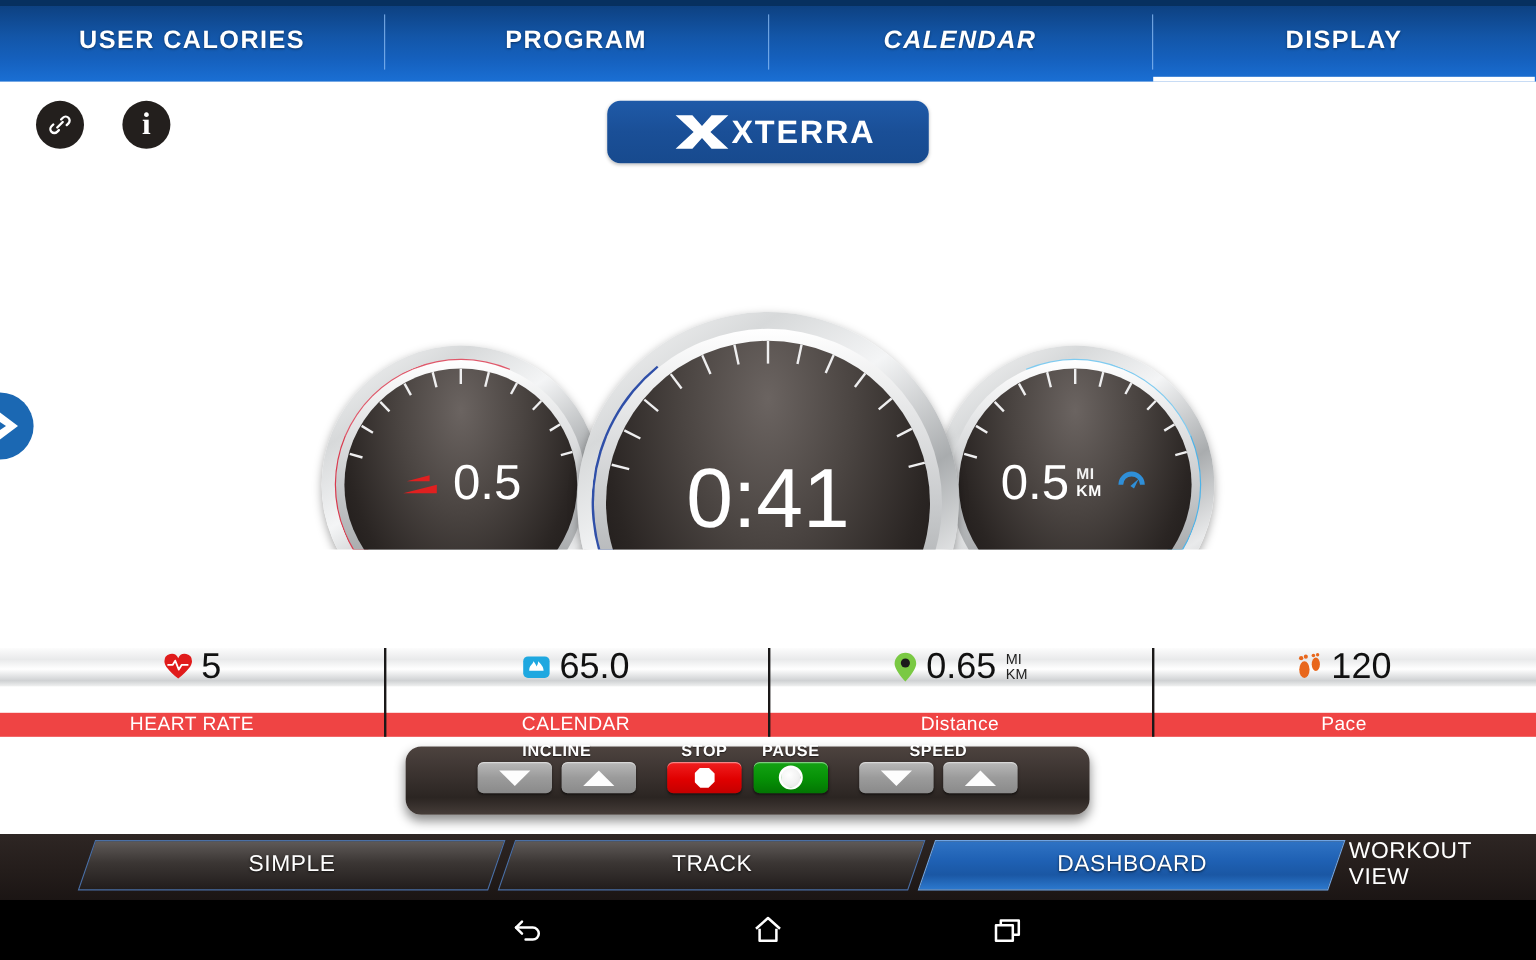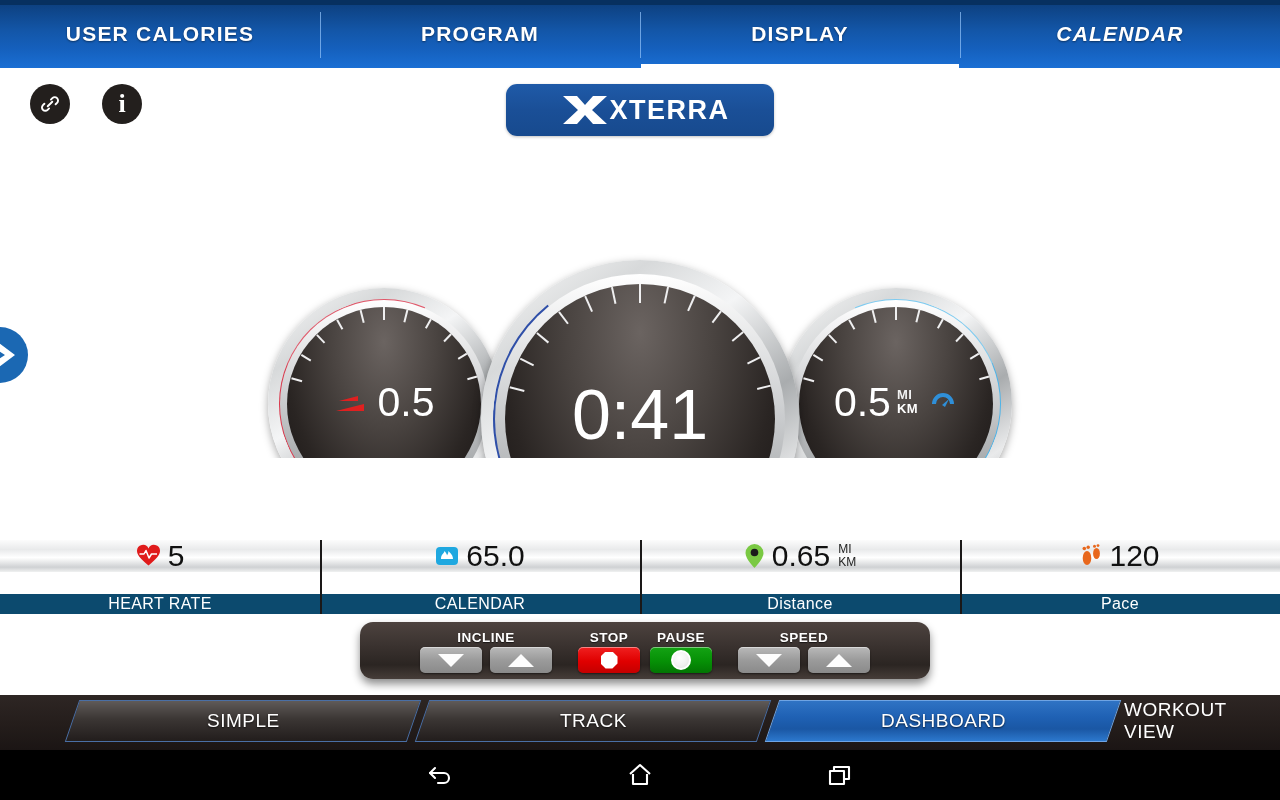--- a/index.html
+++ b/index.html
@@ -155,40 +155,40 @@
   }
   .metric .m-top {
     height: 45px;
     background: linear-gradient(180deg,#fcfcfc 0%,#e9eaeb 30%,#ffffff 55%,#cfd1d3 85%,#f0f1f1 100%);
     display: flex; align-items: center; justify-content: center;
     gap: 7px;
   }
   .metric .m-val { font-size: 30px; color: #111111; line-height: 1; }
   .metric .m-bot {
     height: 29px;
-    background: #0c4a6e;
+    background: #ef4444;
     display: flex; align-items: center; justify-content: center;
     color: #ffffff; font-size: 16px; letter-spacing: 0.4px; margin-top: 22px;
   }
   .metric + .metric::before {
     content: ""; position: absolute; left: 0; top: 0;
     width: 2px; height: 74px; background: #1a1818; z-index: 3;
   }
   .m-unit { display: inline-flex; flex-direction: column; line-height: 1.05; margin-left: 1px; }
   .m-unit span { font-size: 12px; color: #222; font-weight: normal; }
 
   
   .ctrl-panel {
-    position: absolute; left: 360px; top: 622px;
+    position: absolute; left: 338px; top: 622px;
     width: 570px; height: 57px;
     border-radius: 13px;
     background: linear-gradient(180deg,#4d433f 0%,#3b3330 40%,#2b2522 75%,#463d39 100%);
     box-shadow: 0 5px 9px rgba(0,0,0,0.45);
     display: flex; align-items: flex-end; justify-content: center;
-    padding: 0 14px 6px 14px;
+    padding: 0 14px 18px 14px;
   }
   .ctrl-group { display: flex; flex-direction: column; align-items: center; }
   .ctrl-group .cg-label {
     color: #ffffff; font-size: 13.5px; font-weight: bold;
     letter-spacing: 0.5px; margin-bottom: 2px;
     text-shadow: 0 1px 1px rgba(0,0,0,0.6);
   }
   .cg-buttons { display: flex; gap: 8px; }
   .ckey {
     width: 62px; height: 26px; border-radius: 5px;
@@ -258,25 +258,25 @@
 
 <div id="app">
 
   <div class="topbar">
     <div class="toptab">
       <span>USER CALORIES</span>
     </div>
     <div class="toptab">
       <span>PROGRAM</span>
     </div>
+    <div class="toptab italic">
+      <span>CALENDAR</span>
+    </div>
     <div class="toptab active">
       <span>DISPLAY</span>
-    </div>
-    <div class="toptab italic">
-      <span>CALENDAR</span>
     </div>
   </div>
 
   <div class="hdr-icons">
     <div class="circ-btn">
       <svg width="22" height="22" viewBox="0 0 24 24" fill="none" stroke="#ffffff" stroke-width="2.1" stroke-linecap="round">
         <path d="M9.5 14.5 L14.5 9.5"></path>
         <path d="M13 7.2 l1.6 -1.6 a3.6 3.6 0 0 1 5.1 5.1 l-1.6 1.6"></path>
         <path d="M11 16.8 l-1.6 1.6 a3.6 3.6 0 0 1 -5.1 -5.1 l1.6 -1.6"></path>
       </svg>

